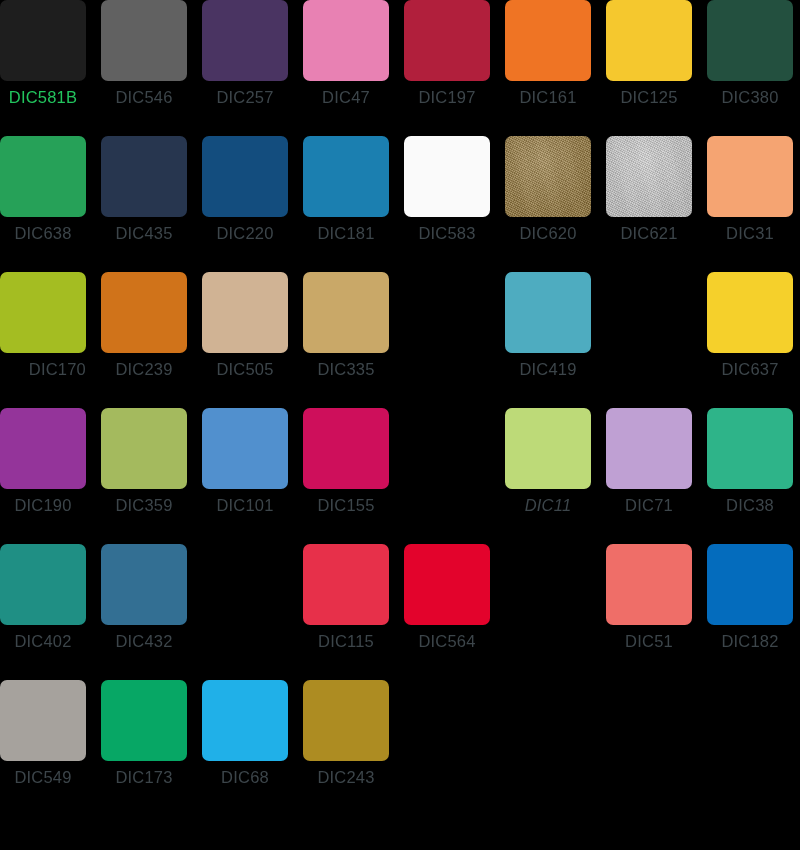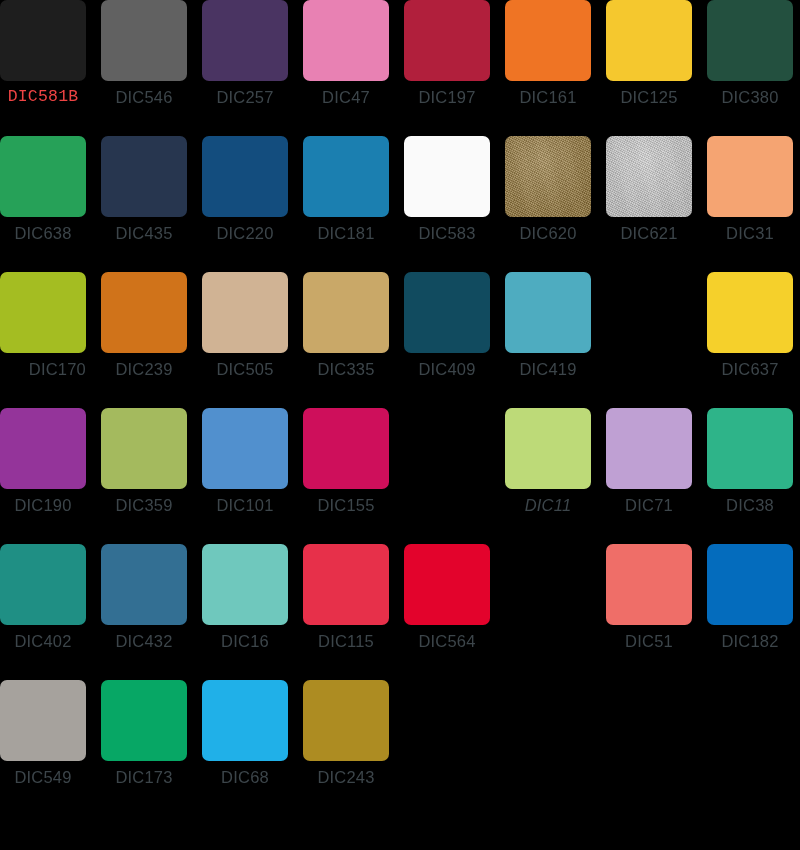--- a/index.html
+++ b/index.html
@@ -73,21 +73,21 @@
     text-align: center;
     white-space: nowrap;
   }
 </style>
 </head>
 <body>
 
 <div id="palette-grid" style="background: rgb(0, 0, 0);">
     <div class="swatch-cell" style="left: 0px; top: 0px;">
       <div class="swatch-chip" title="DIC581B" style="background-color: rgb(30, 30, 30);"></div>
-      <div class="swatch-label" style="color: #ef4444; font-family: Liberation Mono, monospace;">DIC581B</div>
+      <div class="swatch-label" style="color: #22c55e;">DIC581B</div>
     </div>
     <div class="swatch-cell" style="left: 101px; top: 0px;">
       <div class="swatch-chip" title="DIC546" style="background-color: rgb(97, 97, 97);"></div>
       <div class="swatch-label" style="color: rgb(60, 69, 74);">DIC546</div>
     </div>
     <div class="swatch-cell" style="left: 202px; top: 0px;">
       <div class="swatch-chip" title="DIC257" style="background-color: rgb(74, 52, 98);"></div>
       <div class="swatch-label" style="color: rgb(60, 69, 74);">DIC257</div>
     </div>
     <div class="swatch-cell" style="left: 303px; top: 0px;">
@@ -151,24 +151,20 @@
       <div class="swatch-label" style="color: rgb(60, 69, 74);">DIC239</div>
     </div>
     <div class="swatch-cell" style="left: 202px; top: 272px;">
       <div class="swatch-chip" title="DIC505" style="background-color: rgb(208, 179, 148);"></div>
       <div class="swatch-label" style="color: rgb(60, 69, 74);">DIC505</div>
     </div>
     <div class="swatch-cell" style="left: 303px; top: 272px;">
       <div class="swatch-chip" title="DIC335" style="background-color: rgb(201, 168, 104);"></div>
       <div class="swatch-label" style="color: rgb(60, 69, 74);">DIC335</div>
     </div>
-    <div class="swatch-cell" style="left: 404px; top: 272px;">
-      <div class="swatch-chip" title="DIC409" style="background-color: rgb(17, 75, 95);"></div>
-      <div class="swatch-label" style="color: rgb(60, 69, 74);">DIC409</div>
-    </div>
     <div class="swatch-cell" style="left: 505px; top: 272px;">
       <div class="swatch-chip" title="DIC419" style="background-color: rgb(78, 172, 192);"></div>
       <div class="swatch-label" style="color: rgb(60, 69, 74);">DIC419</div>
     </div>
     <div class="swatch-cell" style="left: 707px; top: 272px;">
       <div class="swatch-chip" title="DIC637" style="background-color: rgb(245, 208, 43);"></div>
       <div class="swatch-label" style="color: rgb(60, 69, 74);">DIC637</div>
     </div>
     <div class="swatch-cell" style="left: 0px; top: 408px;">
       <div class="swatch-chip" title="DIC190" style="background-color: rgb(148, 52, 154);"></div>
@@ -199,24 +195,20 @@
       <div class="swatch-label" style="color: rgb(60, 69, 74);">DIC38</div>
     </div>
     <div class="swatch-cell" style="left: 0px; top: 544px;">
       <div class="swatch-chip" title="DIC402" style="background-color: rgb(31, 143, 132);"></div>
       <div class="swatch-label" style="color: rgb(60, 69, 74);">DIC402</div>
     </div>
     <div class="swatch-cell" style="left: 101px; top: 544px;">
       <div class="swatch-chip" title="DIC432" style="background-color: rgb(51, 111, 147);"></div>
       <div class="swatch-label" style="color: rgb(60, 69, 74);">DIC432</div>
     </div>
-    <div class="swatch-cell" style="left: 202px; top: 544px;">
-      <div class="swatch-chip" title="DIC16" style="background-color: rgb(111, 200, 189);"></div>
-      <div class="swatch-label" style="color: rgb(60, 69, 74);">DIC16</div>
-    </div>
     <div class="swatch-cell" style="left: 303px; top: 544px;">
       <div class="swatch-chip" title="DIC115" style="background-color: rgb(231, 48, 74);"></div>
       <div class="swatch-label" style="color: rgb(60, 69, 74);">DIC115</div>
     </div>
     <div class="swatch-cell" style="left: 404px; top: 544px;">
       <div class="swatch-chip" title="DIC564" style="background-color: rgb(227, 3, 44);"></div>
       <div class="swatch-label" style="color: rgb(60, 69, 74);">DIC564</div>
     </div>
     <div class="swatch-cell" style="left: 606px; top: 544px;">
       <div class="swatch-chip" title="DIC51" style="background-color: rgb(239, 110, 104);"></div>

